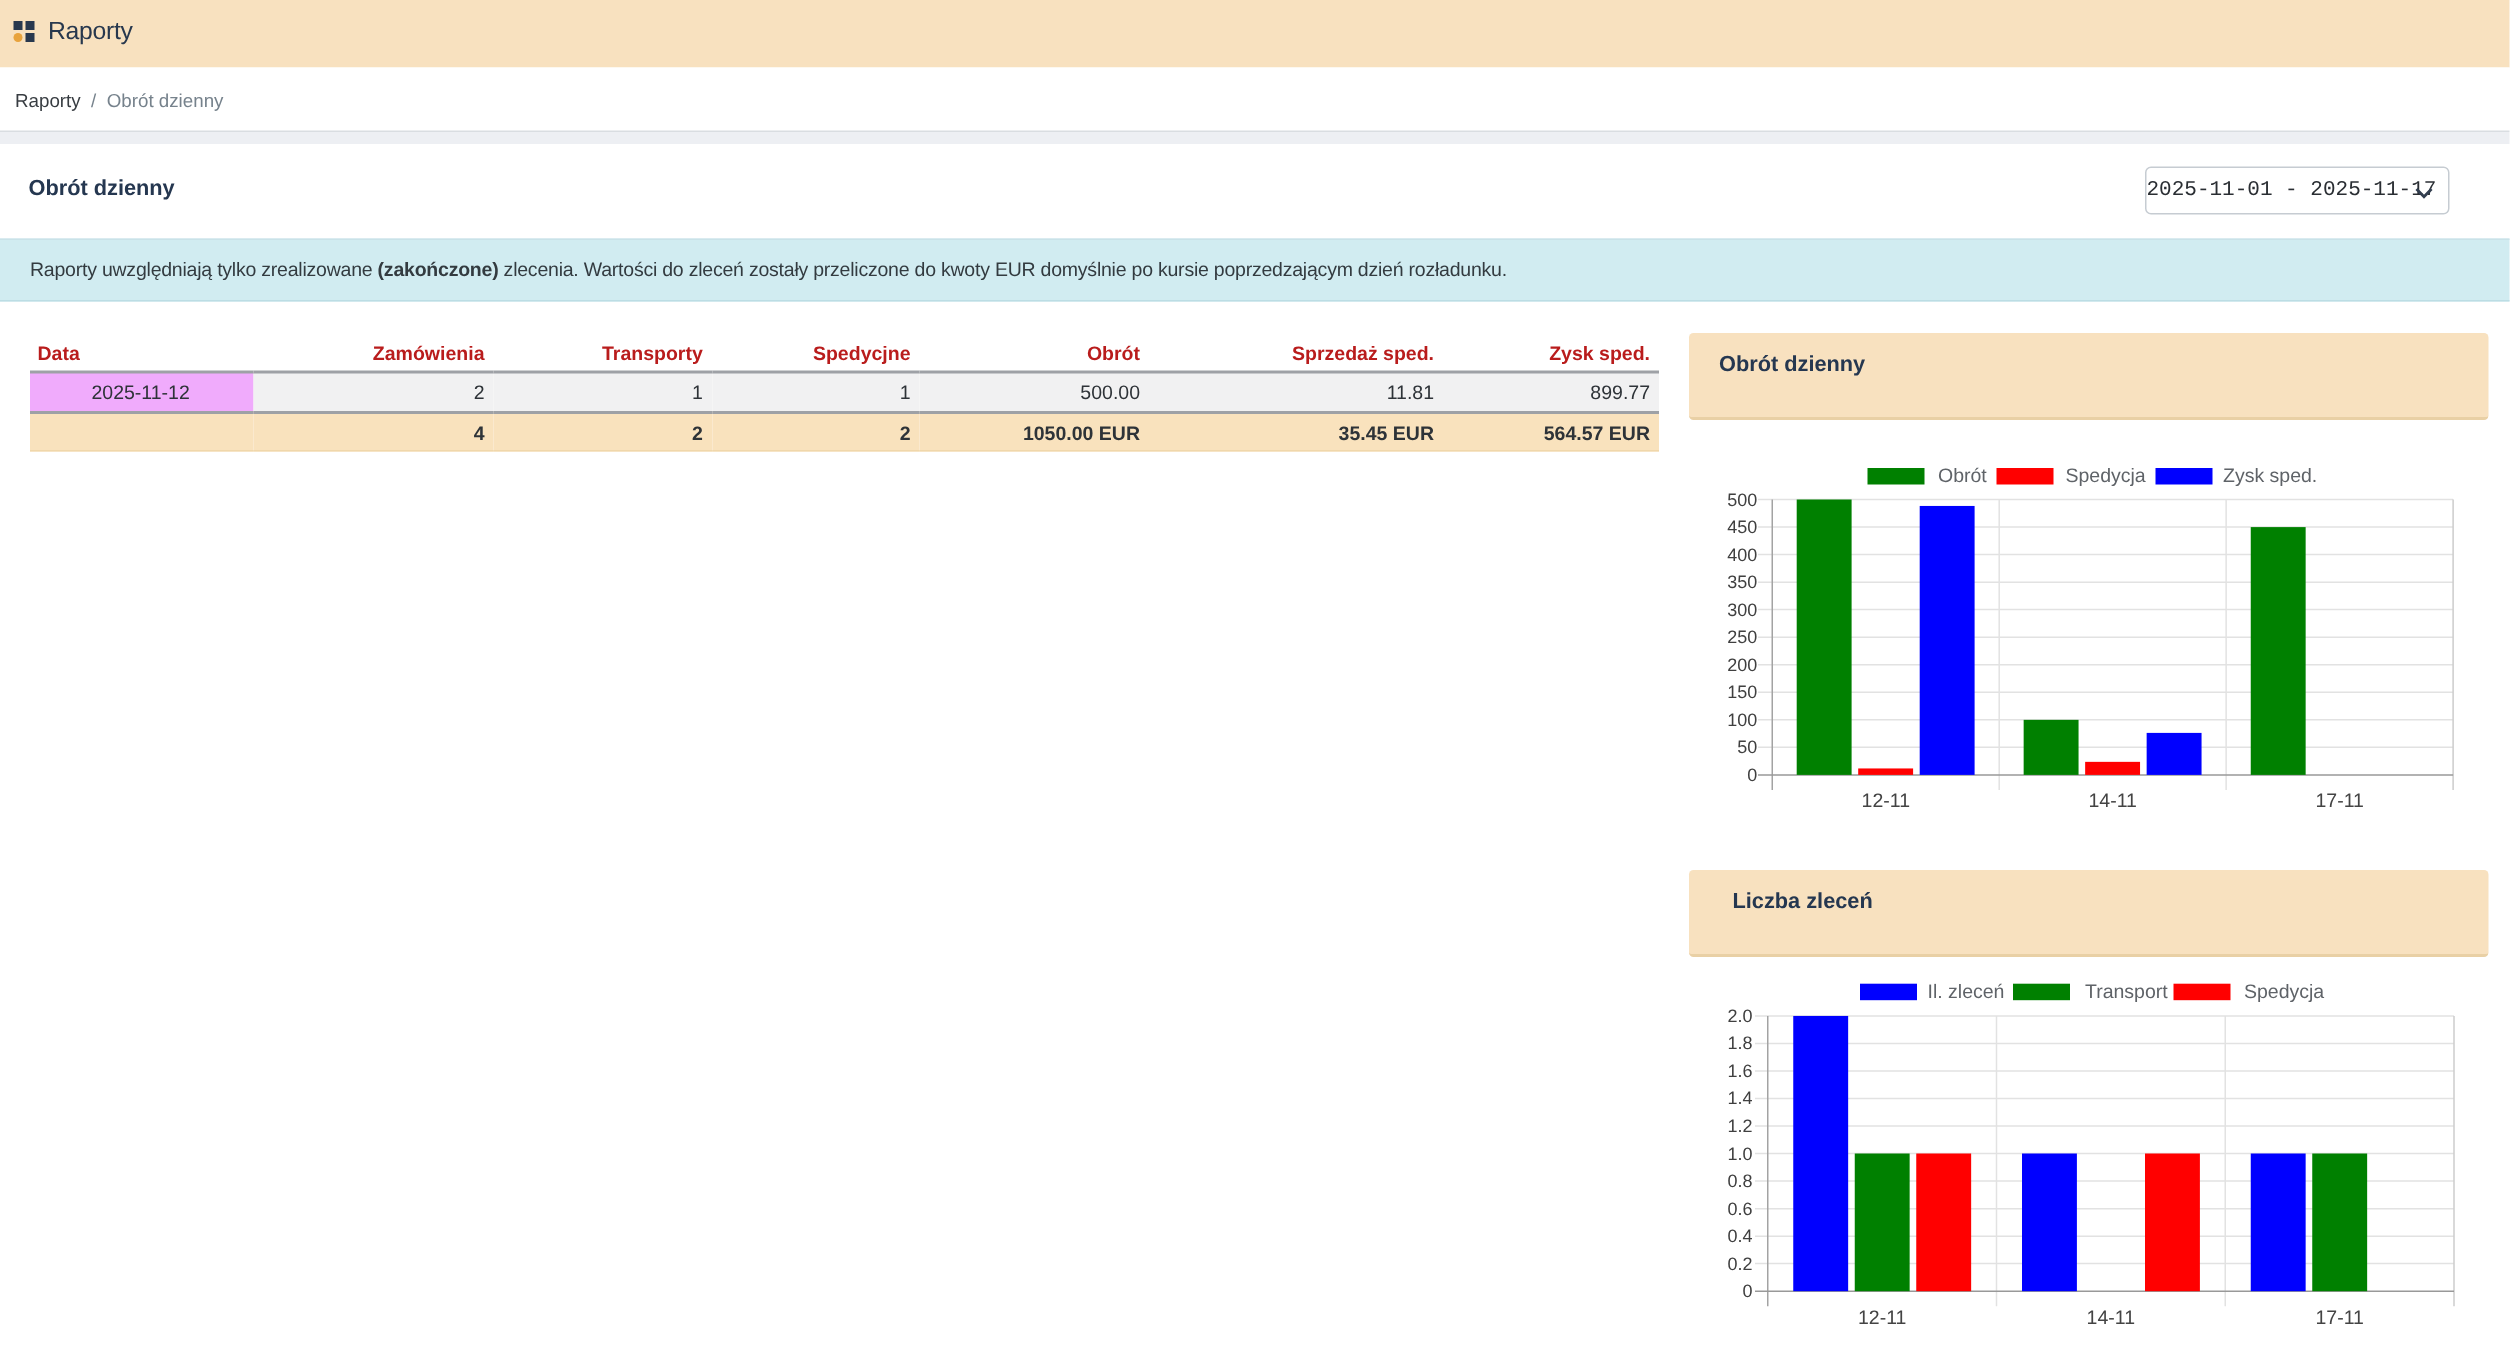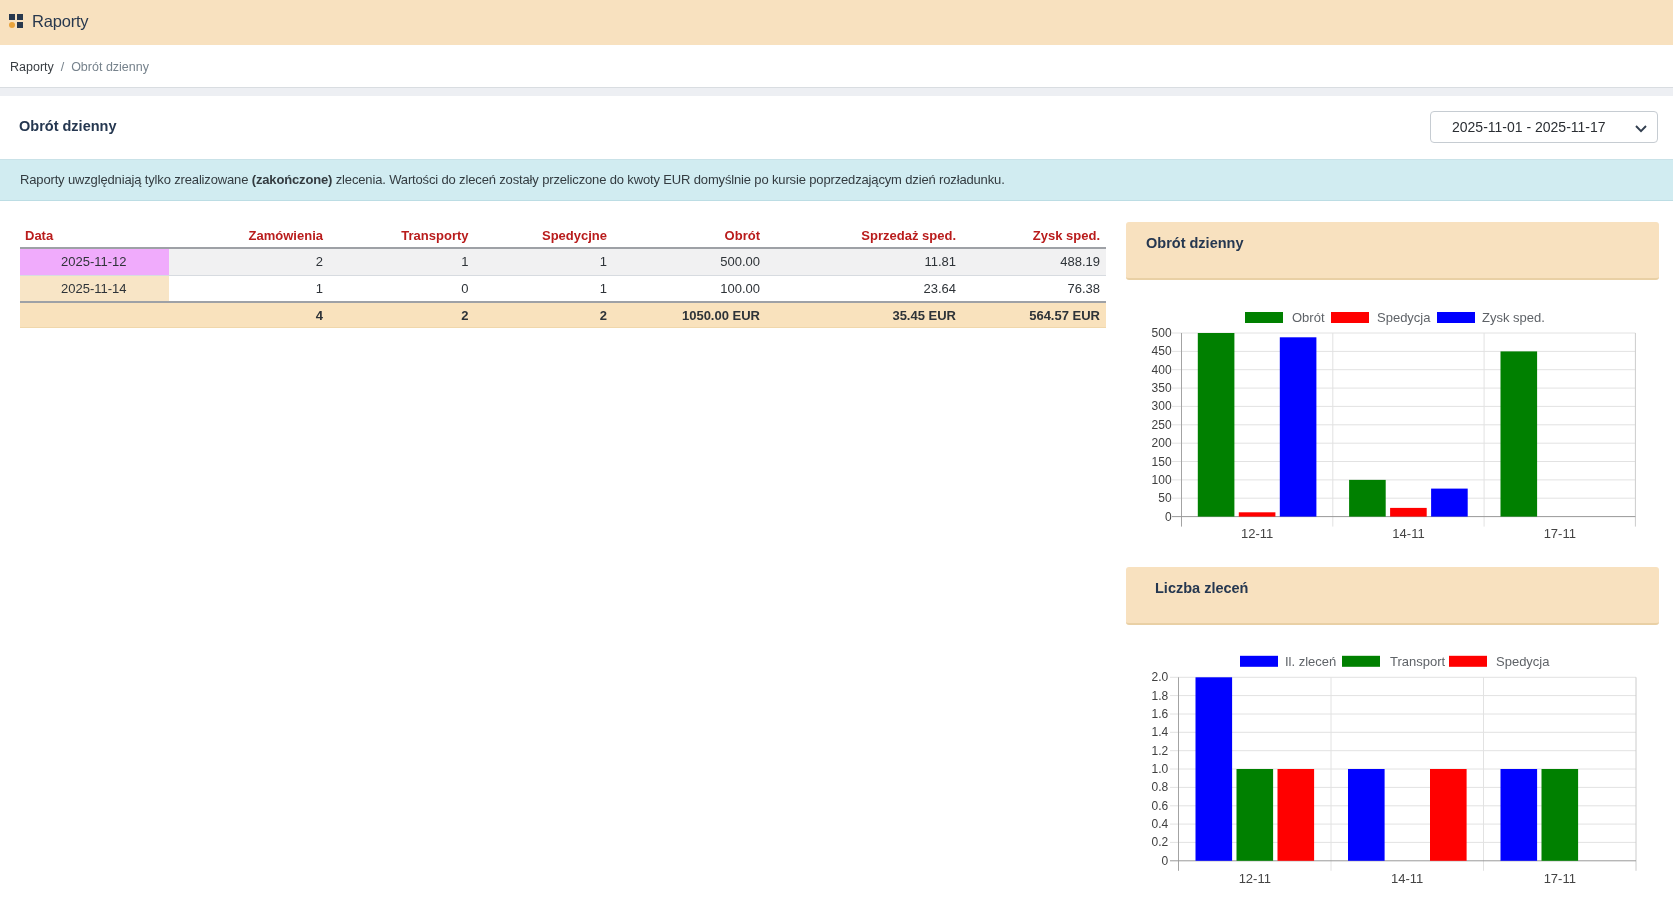--- a/index.html
+++ b/index.html
@@ -9,38 +9,38 @@
 .topbar .icon { position:absolute; left:9px; top:14px; width:14px; height:14px; }
 .topbar .icon i { position:absolute; width:6px; height:6px; background:#28384e; }
 .topbar .icon i.o { background:#e8a33d; border-radius:50%; width:6.2px; height:6.2px; }
 .topbar .title { position:absolute; left:32px; top:11.5px; font-size:16.5px; font-weight:500; color:#28384e; letter-spacing:-0.2px; }
 .crumbbar { position:absolute; left:0; top:44.5px; width:1673px; height:43px; background:#fff; border-bottom:1px solid #d9dde1; }
 .crumbbar .bc { position:absolute; left:10px; top:15px; font-size:12.5px; color:#76828c; }
 .crumbbar .bc .b1 { color:#383d42; }
 .graybar { position:absolute; left:0; top:87.5px; width:1673px; height:8.5px; background:#edeff3; }
 .content { position:absolute; left:0; top:96px; width:1673px; height:806px; background:#fff; }
 .cardtitle { position:absolute; left:19px; top:118px; font-size:14.5px; font-weight:700; color:#253750; }
-.select { position:absolute; left:1430px; top:111px; width:228px; height:32px; border:1px solid #c6ccd2; border-radius:4px; background:#fff; font-size:14px; color:#2a2e33; line-height:31px; padding-left:21px; }
+.select { position:absolute; left:1430px; top:111px; width:203px; height:32px; border:1px solid #c6ccd2; border-radius:4px; background:#fff; font-size:14px; color:#2a2e33; line-height:31px; padding-left:0;font-family:Liberation Mono, monospace; }
 .select svg { position:absolute; right:10px; top:13px; }
 .infobar { position:absolute; left:0; top:159px; width:1673px; height:42px; background:#d1ecf1; border-top:1px solid #c9e2e8; border-bottom:1px solid #bcdde4; }
 .infobar .txt { position:absolute; left:20px; top:0; line-height:40px; font-size:13px; letter-spacing:-0.15px; color:#333b40; }
 table.rep { position:absolute; left:20px; top:224px; width:1086px; border-collapse:collapse; table-layout:fixed; font-size:13px; color:#2e3338; }
 table.rep th, table.rep td { padding:0 6px 0 5px; height:27px; text-align:right; font-weight:400; white-space:nowrap; }
 table.rep thead th { height:24px; font-weight:700; color:#b91c1c; vertical-align:middle; }
 table.rep thead th:first-child { text-align:left; }
 table.rep thead tr { border-bottom:2px solid #9ea1a6; }
 table.rep td.date { text-align:center; background:#f0abfc; }
 table.rep tr.alt td.date { background:#f8e5c6; }
 table.rep td.g { background:#f1f1f2; }
 table.rep tbody tr { border-bottom:1px solid #d7dbe0; }
 table.rep tr.total { border-top:2px solid #9ea1a6; border-bottom:1px solid #f0d7ab; }
 table.rep tr.total td { background:#f9e2bd; font-weight:700; height:25.5px; }
 .panelhead { position:absolute; left:1126px; width:533px; height:58px; background:#f8e1bf; border-radius:3px; border-bottom:2px solid #e9d0a5; font-size:14.5px; font-weight:700; color:#253750; line-height:17px; padding-top:13px; padding-left:20px; }
 #ph1 { top:222px; }
-#ph2 { top:567px;padding-left:29px; }
+#ph2 { top:580px;padding-left:29px; }
 .chart { position:absolute; left:1130px; width:534px; height:245px; }
 #c1 { top:305px; }
 #c2 { top:650px; }
 </style>
 </head>
 <body>
 <div class="topbar">
   <div class="icon">
     <i style="left:0;top:0"></i>
       <i style="left:7.5px;top:0"></i>
@@ -85,30 +85,21 @@
       </tr>
   </thead>
   <tbody>
     <tr>
         <td class="date">2025-11-12</td>
         <td class="g">2</td>
         <td class="g">1</td>
         <td class="g">1</td>
         <td class="g">500.00</td>
         <td class="g">11.81</td>
-        <td class="g">488.19</td>
-      </tr>
-    <tr class="alt">
-        <td class="date">2025-11-14</td>
-        <td>1</td>
-        <td>0</td>
-        <td>1</td>
-        <td>100.00</td>
-        <td>23.64</td>
-        <td>76.38</td>
+        <td class="g">899.77</td>
       </tr>
     <tr class="total">
         <td></td>
         <td>4</td>
         <td>2</td>
         <td>2</td>
         <td>1050.00 EUR</td>
         <td>35.45 EUR</td>
         <td>564.57 EUR</td>
       </tr>

